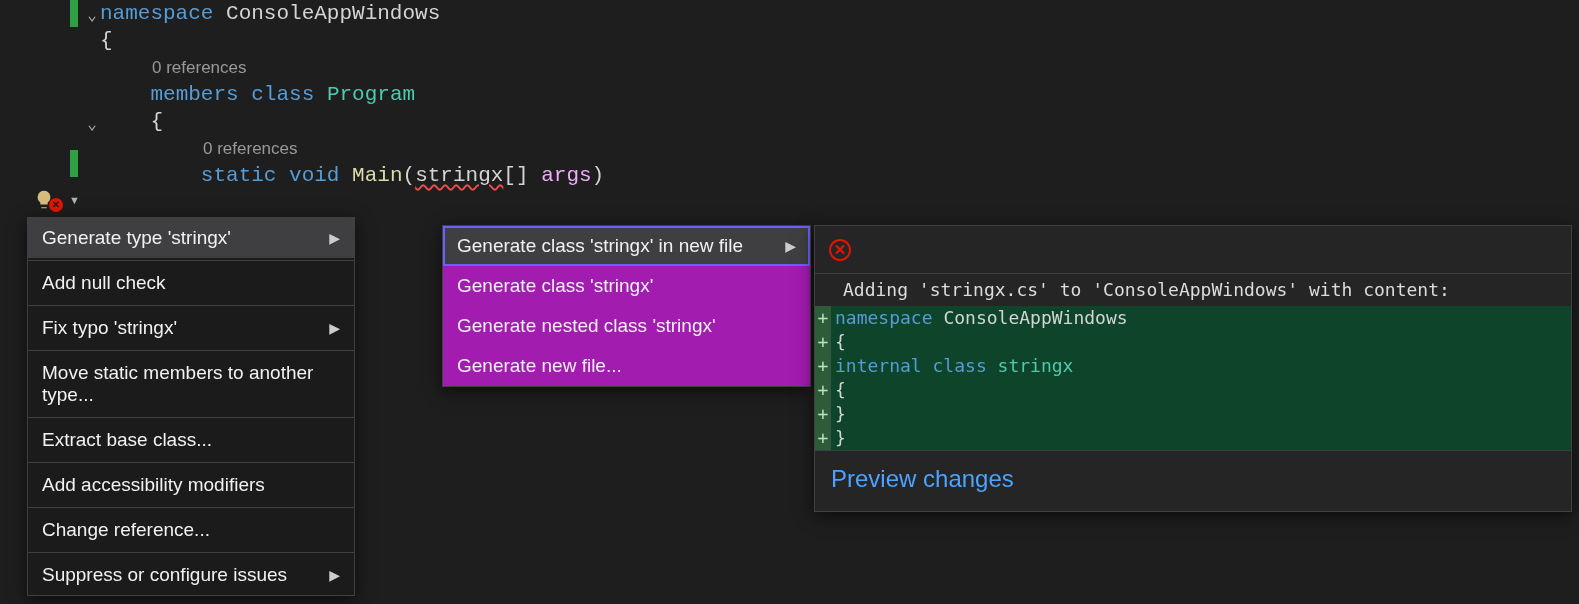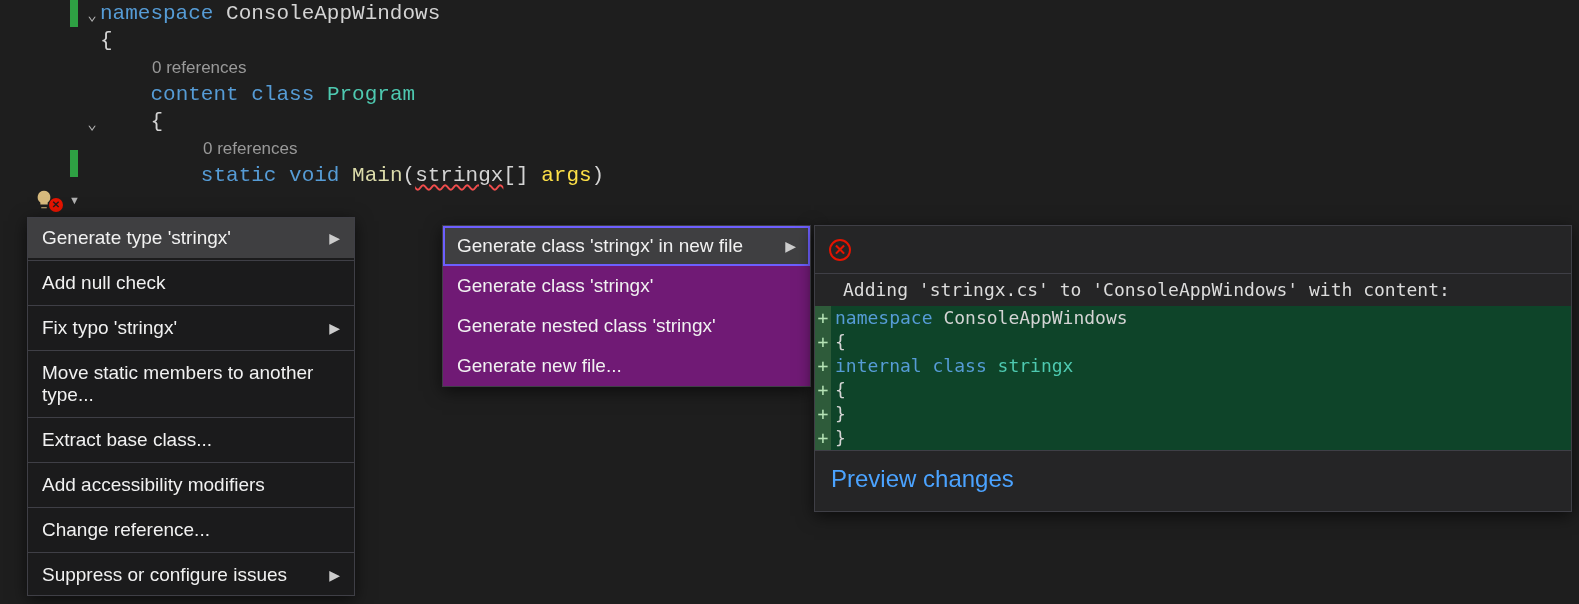--- a/index.html
+++ b/index.html
@@ -6,21 +6,21 @@
   html, body { width: 1579px; height: 604px; background: #1e1e1e; font-family: "Segoe UI", Arial, sans-serif; color: #d4d4d4; overflow: hidden; }
   body { position: relative; }
 
   
   .editor { position: absolute; left: 0; top: 0; right: 0; font-family: Consolas, "Courier New", monospace; font-size: 21px; line-height: 27px; }
   .line { white-space: pre; padding-left: 100px; position: relative; }
   .codelens { font-family: "Segoe UI", Arial; font-size: 17px; color: #999; padding-left: 0; }
   .kw { color: #569cd6; }
   .type { color: #4ec9b0; }
   .meth { color: #dcdcaa; }
-  .param { color: #fde047; }
+  .param { color: #f0abfc; }
   .plain { color: #d4d4d4; }
   .err { text-decoration: underline wavy #f14c4c 2px; text-underline-offset: 3px; }
 
   .greenbar { position: absolute; left: 70px; top: 0px; width: 8px; height: 27px; background: #2ea043; }
   .chevron { position: absolute; width: 20px; text-align: center; color: #b0b0b0; cursor: pointer; font-size: 16px; }
   .chev1 { left: 82px; top: 3px; }
   .chev2 { left: 82px; top: 112px; }
 
   
   .bulb { position: absolute; left: 33px; top: 188px; display: flex; align-items: center; cursor: pointer; }
@@ -30,21 +30,21 @@
   .bulb .drop { color:#b0b0b0; font-size:11px; margin-left:6px; }
 
   
   .menu1 { position: absolute; left: 27px; top: 217px; width: 328px; background: #1b1b1c; border: 1px solid #3f3f46; box-shadow: 0 4px 16px rgba(0,0,0,.6); }
   .menu-item { padding: 9px 38px 9px 14px; font-size: 19px; color: #f1f1f1; position: relative; cursor: pointer; }
   .menu-item.sel { background: #3f3f41; }
   .menu-item .arrow { position: absolute; right: 14px; top: 50%; transform: translateY(-50%); font-size: 14px; color: #cccccc; }
   .sep { height: 1px; background: #3f3f46; margin: 2px 0; }
 
   
-  .menu2 { position: absolute; left: 442px; top: 225px; width: 369px; background: #701a75; border: 1px solid #3f3f46; box-shadow: 0 4px 16px rgba(0,0,0,.6); }
+  .menu2 { position: absolute; left: 442px; top: 225px; width: 369px; background: #a21caf; border: 1px solid #3f3f46; box-shadow: 0 4px 16px rgba(0,0,0,.6); }
   .menu2 .menu-item.sel { outline: 2px solid #6d5fff; outline-offset: -2px; background: #3f3f41; }
 
   
   .preview { position: absolute; left: 814px; top: 225px; width: 758px; background: #252526; border: 1px solid #3f3f46; box-shadow: 0 4px 16px rgba(0,0,0,.6); }
   .preview-head { padding: 10px 14px 12px 14px; display: flex; align-items: flex-start; gap: 10px; border-bottom: 1px solid #3f3f46; }
   .err-icon { width:22px; height:22px; border-radius:50%; border:2px solid #e51400; display:flex; align-items:center; justify-content:center; flex-shrink:0; margin-top:3px; }
   .err-icon span { color:#e51400; font-weight:bold; font-size:15px; line-height:14px; }
   .err-text { font-size: 19px; line-height: 28px; }
   .err-text .code { color:#569cd6; margin-right:6px; }
   .err-text .msg { color:#dcdcdc; }
@@ -66,21 +66,21 @@
 <body>
 
 <div class="editor">
   <div class="greenbar"></div>
   <div class="chevron chev1">⌄</div>
   <div class="chevron chev2">⌄</div>
 
   <div class="line"><span class="kw">namespace</span> <span class="plain">ConsoleAppWindows</span></div>
   <div class="line"><span class="plain">{</span></div>
   <div class="line"><span class="codelens" style="margin-left:52px">0 references</span></div>
-  <div class="line">    <span class="kw">content</span> <span class="kw">class</span> <span class="type">Program</span></div>
+  <div class="line">    <span class="kw">members</span> <span class="kw">class</span> <span class="type">Program</span></div>
   <div class="line">    <span class="plain">{</span></div>
   <div style="position:absolute; left:70px; top:150px; width:8px; height:27px; background:#2ea043;"></div>
   <div class="line"><span class="codelens" style="margin-left:103px">0 references</span></div>
   <div class="line">        <span class="kw">static</span> <span class="kw">void</span> <span class="meth">Main</span><span class="plain">(</span><span class="plain err">stringx</span><span class="plain">[]</span> <span class="param">args</span><span class="plain">)</span></div>
 </div>
 
 <div class="bulb">
   <svg viewBox="0 0 24 24">
       <path fill="#d7ba7d" d="M9 21h6v-1H9v1zm3-19a7 7 0 0 0-4 12.7V17h8v-2.3A7 7 0 0 0 12 2z"></path>
     </svg>

